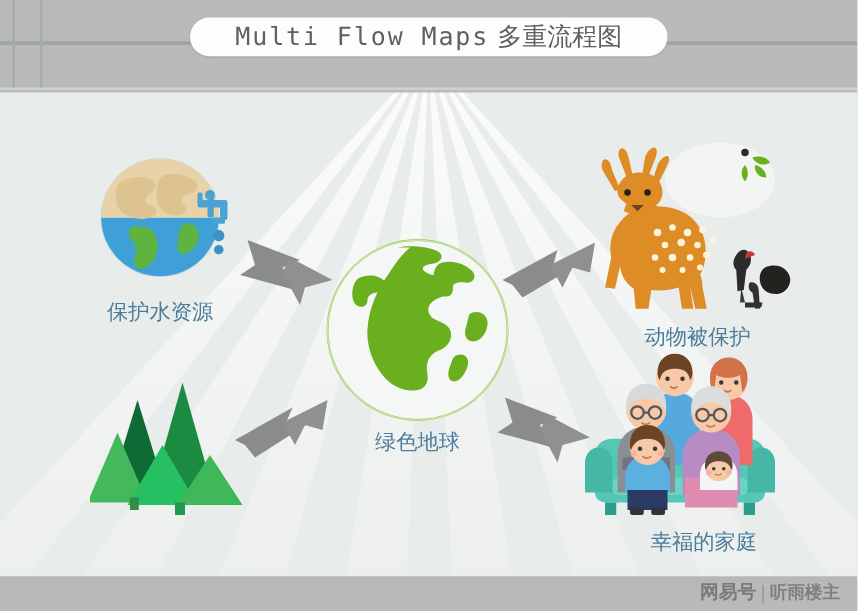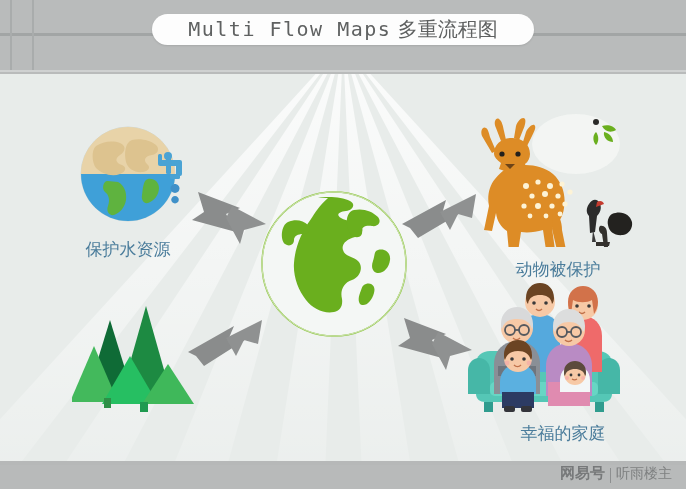--- a/index.html
+++ b/index.html
@@ -52,21 +52,21 @@
   }
 
   
   .watermark{
     position:absolute;right:14px;top:464px;
     display:flex;align-items:flex-end;gap:5px;
     font-family:"DejaVu Sans","Liberation Sans",sans-serif;
     font-size:15px;font-weight:bold;color:#77797a;white-space:nowrap;
   }
   .wm-bar{width:1px;height:15px;background:#8d8f90;display:inline-block;}
-  .wm-sub{font-weight:normal;font-size:14px;color:#7e8081;}
+  .wm-sub{font-weight:bold;font-size:14px;color:#7e8081;}
 
   .ic{position:absolute;}
 </style>
 </head>
 <body>
 
 <div id="canvas">
 
   <div class="frame-top">
     <div class="frame-rule-h" style="top:33px;"></div>
@@ -135,20 +135,21 @@
 
     <svg class="ic" style="left:258px;top:114px;" width="152" height="152" viewBox="0 0 152 152">
       <circle cx="76" cy="76" r="72" fill="#f4f7f5" stroke="#8cc63f" stroke-width="1.5"></circle>
       <path d="M60 10c10-2 24-1 32 3 6 3 3 9-4 10-8 1-10 4-5 7 6 4 14 2 19 7 5 4 2 11-5 12-8 2-14 7-12 13 2 7 10 6 15 11 6 6 2 16-6 19-9 3-12 11-10 19 1 7-2 12-8 13-10 2-21-3-28-12-8-10-13-24-12-37 1-16 8-32 17-44 4-6 8-13 17-21z" fill="#6aaf1e"></path>
       <path d="M30 34c7-3 15-2 20 3 4 4 1 9-5 9-5 0-9 2-9 6 0 5-5 7-9 4-5-4-4-19 3-22z" fill="#6aaf1e"></path>
       <path d="M96 22c9-2 18 1 24 7 4 5 0 10-6 9-6-1-11 1-10 5 1 5-4 8-9 5-8-5-9-24 1-26z" fill="#6aaf1e"></path>
       <path d="M120 62c7-2 13 3 12 10-1 8-7 14-13 13-5-1-6-7-4-12 2-6 1-10 5-11z" fill="#6aaf1e"></path>
       <path d="M108 96c6-2 10 3 8 9-2 7-7 13-12 12-4-1-4-7-2-12 2-5 2-8 6-9z" fill="#6aaf1e"></path>
       <ellipse cx="76" cy="76" rx="72" ry="72" fill="none" stroke="#cfe3b2" stroke-width="1"></ellipse>
     </svg>
+    <div class="node-label" style="left:236px;top:268px;width:196px;">绿色地球</div>
 
     <svg class="ic" style="left:460px;top:28px;" width="180" height="145" viewBox="0 0 180 145">
 
       <ellipse cx="116" cy="42" rx="44" ry="30" fill="#f4f7f5" opacity="0.85"></ellipse>
 
       <g fill="#dd8c26">
         <path d="M22 34c-2-6 1-10 4-8 2 1 3 5 4 9l6 14-4 2z"></path>
         <path d="M36 26c-3-6 0-11 3-9 3 2 4 7 5 12l2 9-5 1z"></path>
         <path d="M66 30c3-6 8-9 9-6 1 2-1 6-3 10l-6 12-4-3z"></path>
         <path d="M56 24c2-6 7-10 9-7 1 2 0 7-2 11l-4 10-5-2z"></path>

